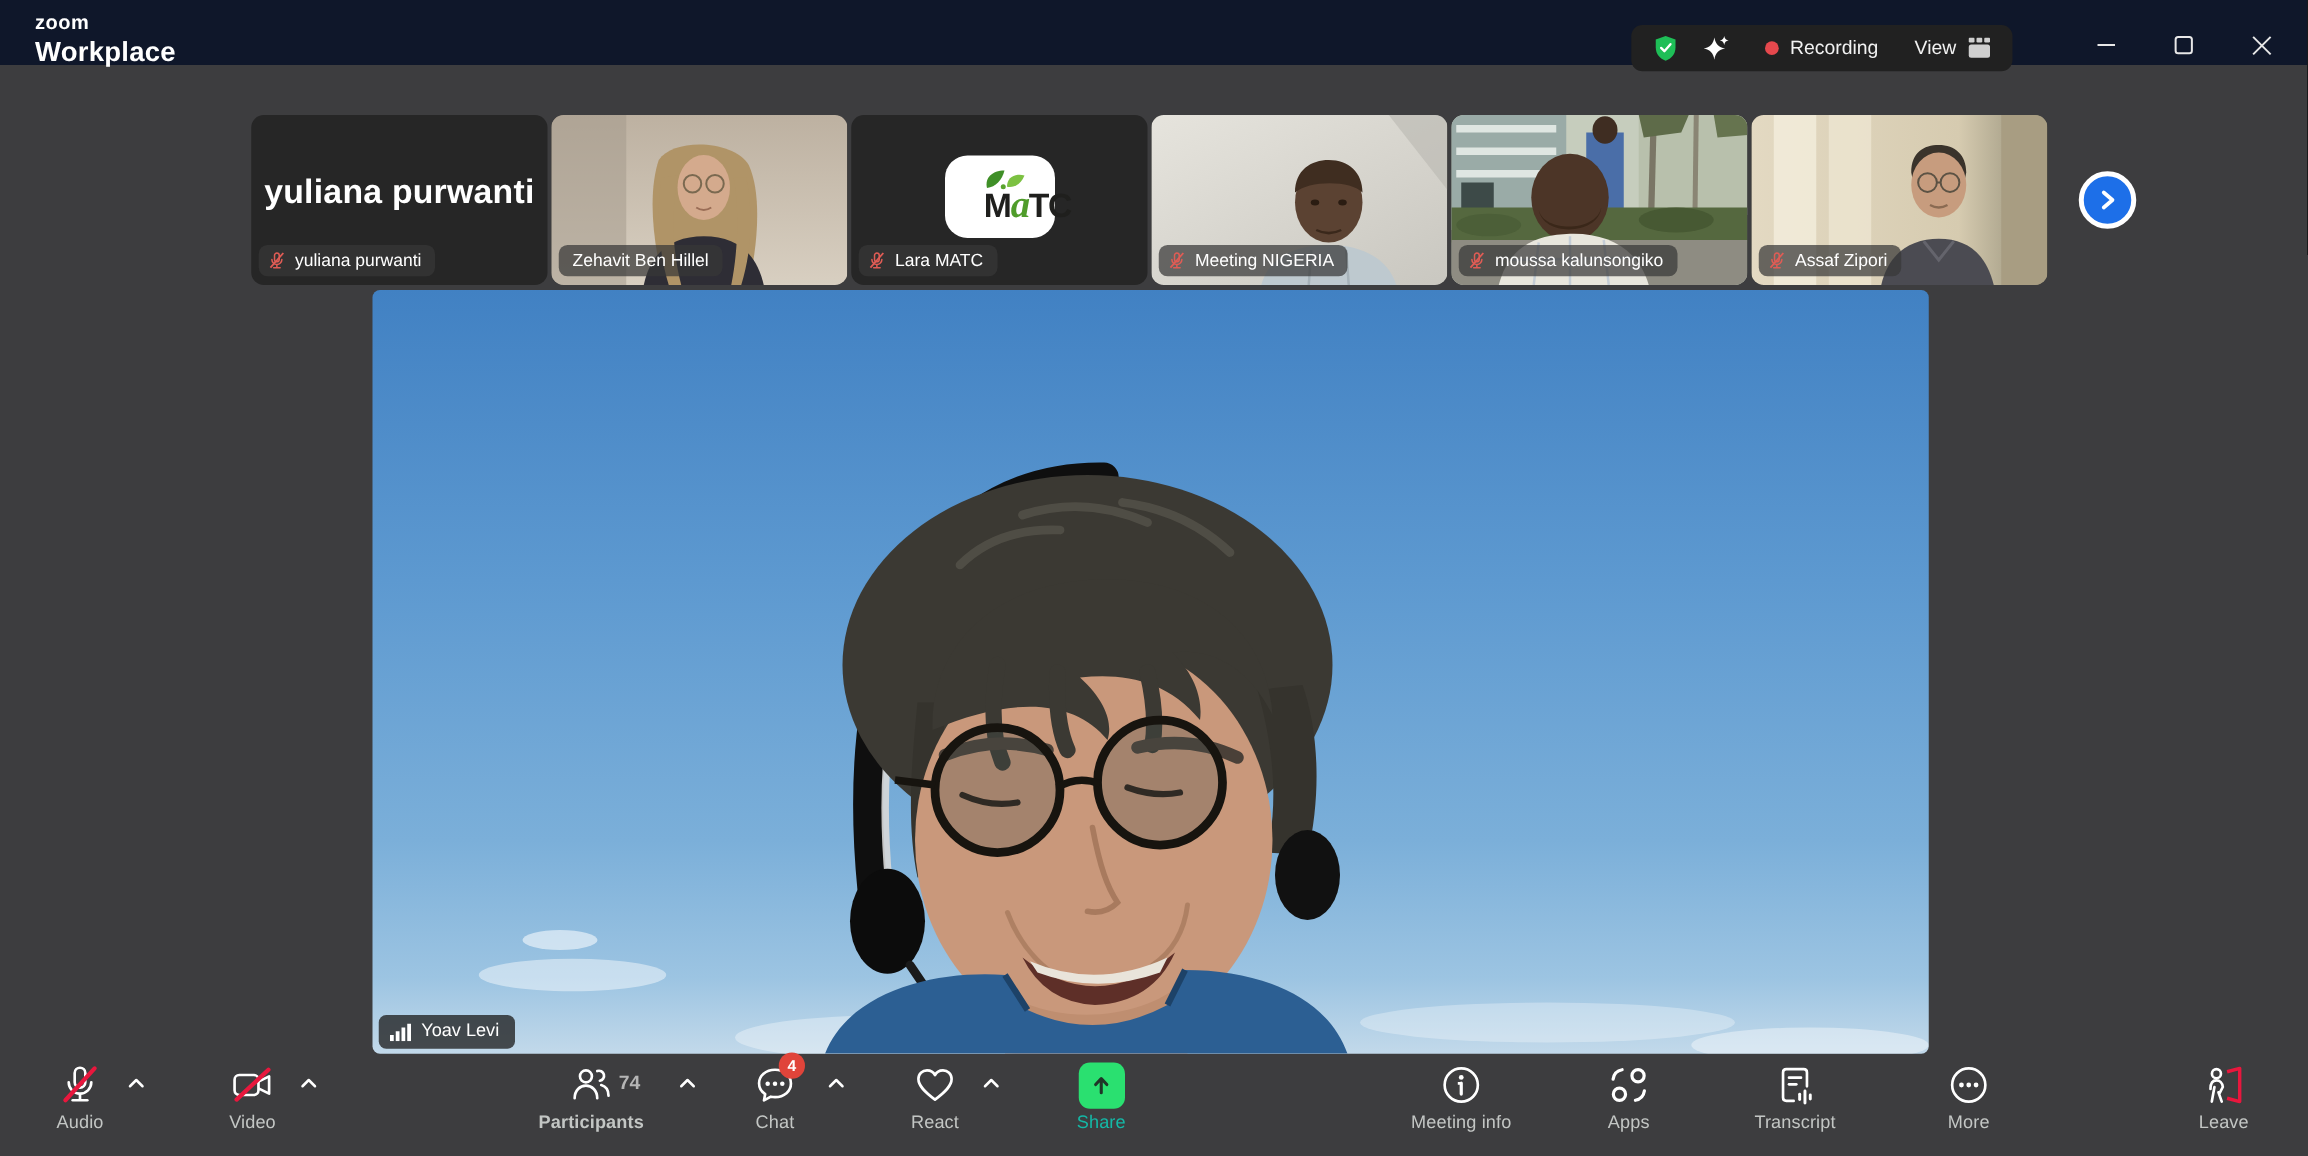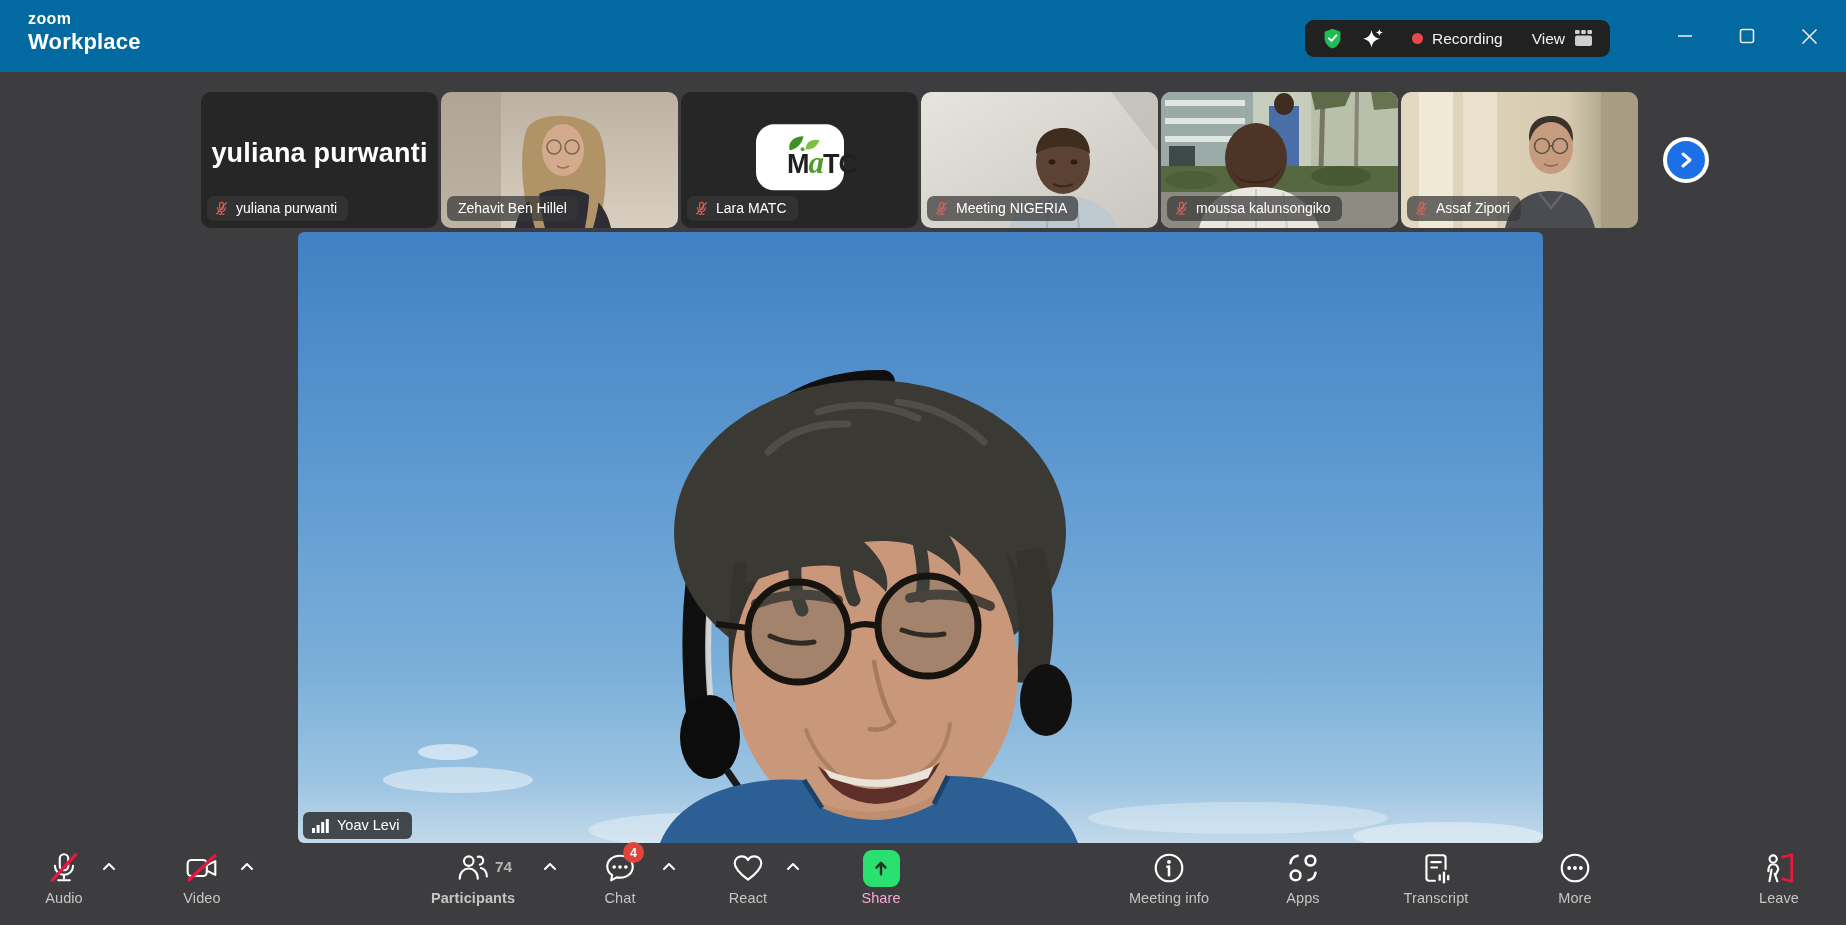--- a/index.html
+++ b/index.html
@@ -3,21 +3,21 @@
 <meta charset="utf-8">
 <style>
   * { margin:0; padding:0; box-sizing:border-box; }
   html,body { background:#000; }
   .screen {
     position:relative; width:1846px; height:925px; overflow:hidden;
     background:#3d3d3f; font-family:"Liberation Sans", sans-serif;
     -webkit-font-smoothing:antialiased;
   }
   
-  .titlebar { position:absolute; top:0; left:0; right:0; height:72px; background:#0369a1; }
+  .titlebar { position:absolute; top:0; left:0; right:0; height:52px; background:#0f172a; }
   .brand { position:absolute; left:28px; top:11px; color:#fff; line-height:1; }
   .brand-top { font-size:16px; font-weight:700; letter-spacing:.4px; }
   .brand-bottom { font-size:22px; font-weight:600; margin-top:4px; letter-spacing:.2px; }
   .status-pill {
     position:absolute; left:1305px; top:20px; height:37px; background:#212121;
     border-radius:9px; display:flex; align-items:center; padding:0 16px; gap:17px;
   }
   .sp-btn { display:flex; align-items:center; gap:9px; background:none; border:none; cursor:pointer; color:#f2f2f2; font-size:15.5px; font-family:inherit; }
   .rec-dot { width:11px; height:11px; border-radius:50%; background:#e5484d; }
   .win-controls { position:absolute; right:6px; top:0; height:72px; display:flex; align-items:center; }
@@ -53,21 +53,21 @@
   .speaker-tag {
     position:absolute; left:5px; bottom:4px; display:flex; align-items:center; gap:8px;
     background:rgba(32,32,32,.78); border-radius:6px; padding:5px 13px 6px 9px;
     color:#fff; font-size:14.5px;
   }
   
   .toolbar { position:absolute; left:0; right:0; bottom:0; height:82px; }
   .tb-item { position:absolute; top:6px; width:160px; height:72px; display:flex; flex-direction:column; align-items:center; cursor:pointer; background:none; border:none; font-family:inherit; }
   .ticon { height:38px; display:flex; align-items:center; justify-content:center; position:relative; }
   .tlabel { margin-top:3px; font-size:14.5px; color:#c3c6c4; letter-spacing:.1px; }
-  .tb-item.share-item .tlabel { color:#f9a8d4; }
+  .tb-item.share-item .tlabel { color:#14b8a6; }
   .caret { position:absolute; left:calc(50% + 38px); top:13px; background:none; border:none; cursor:pointer; display:flex; }
   .tb-item.participants-item .caret { left:calc(50% + 70px); }
   .tb-item.chat-item .caret { left:calc(50% + 42px); }
   .count { position:absolute; left:calc(50% + 22px); top:9px; color:#b5b5b5; font-size:15.5px; }
   .badge {
     position:absolute; left:calc(50% + 3px); top:-7px; min-width:21px; height:21px; border-radius:11px;
     background:#e0443a; color:#fff; font-size:12.5px; font-weight:700;
     display:flex; align-items:center; justify-content:center; padding:0 5px;
   }
   .share-sq { width:37px; height:37px; border-radius:9px; background:#2ae070; display:flex; align-items:center; justify-content:center; }

